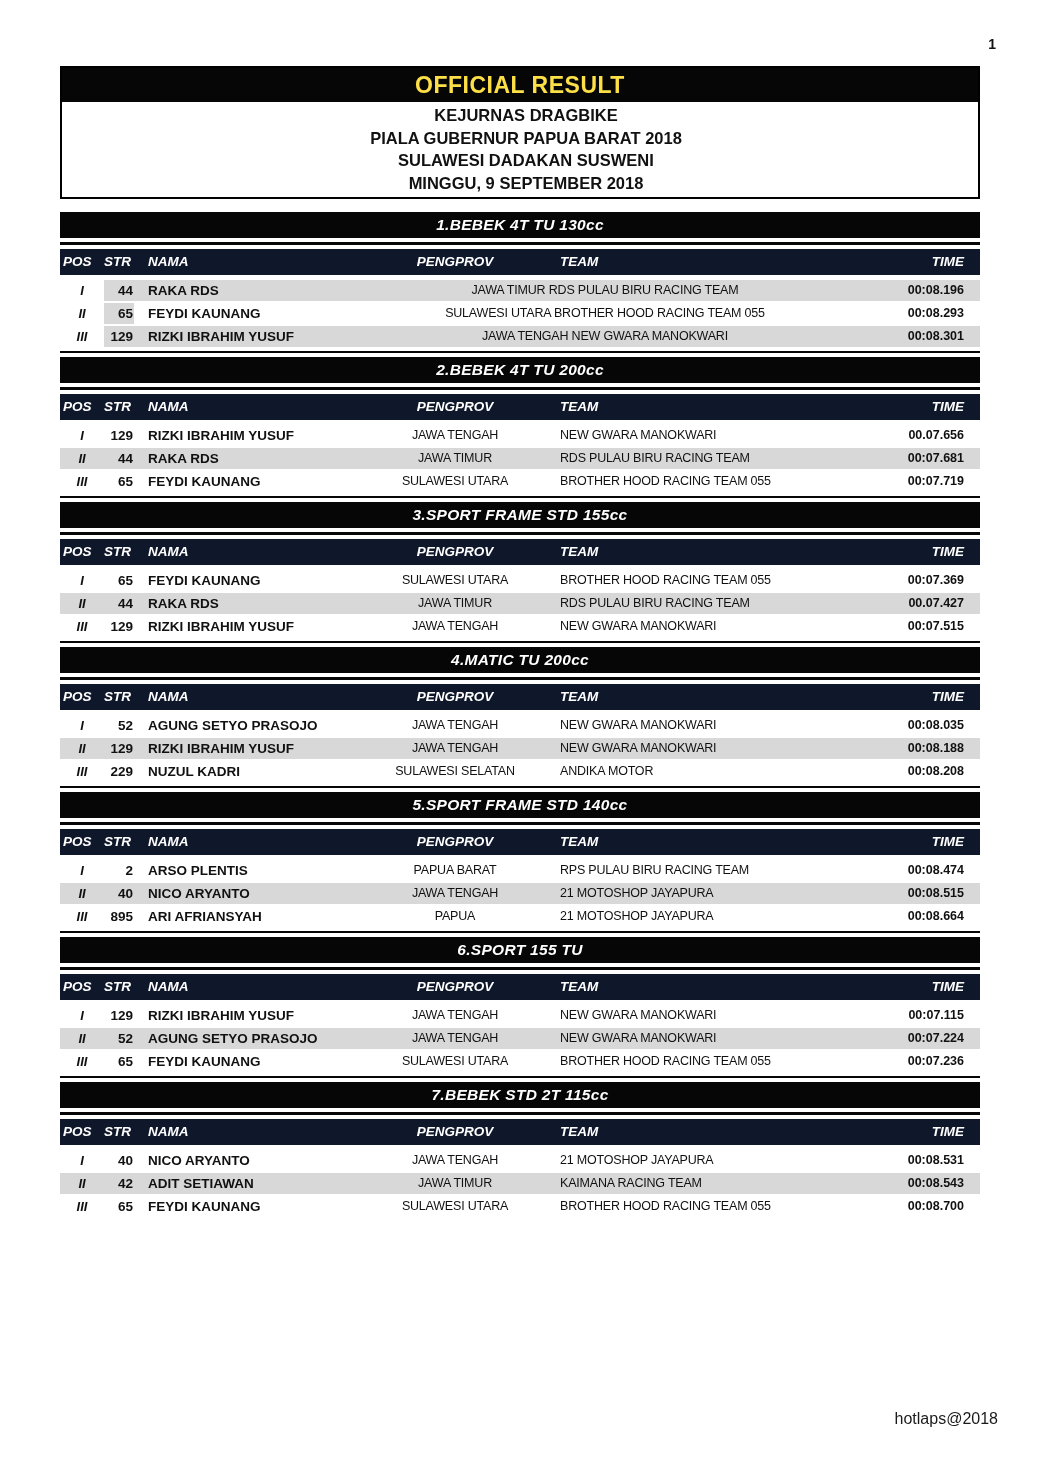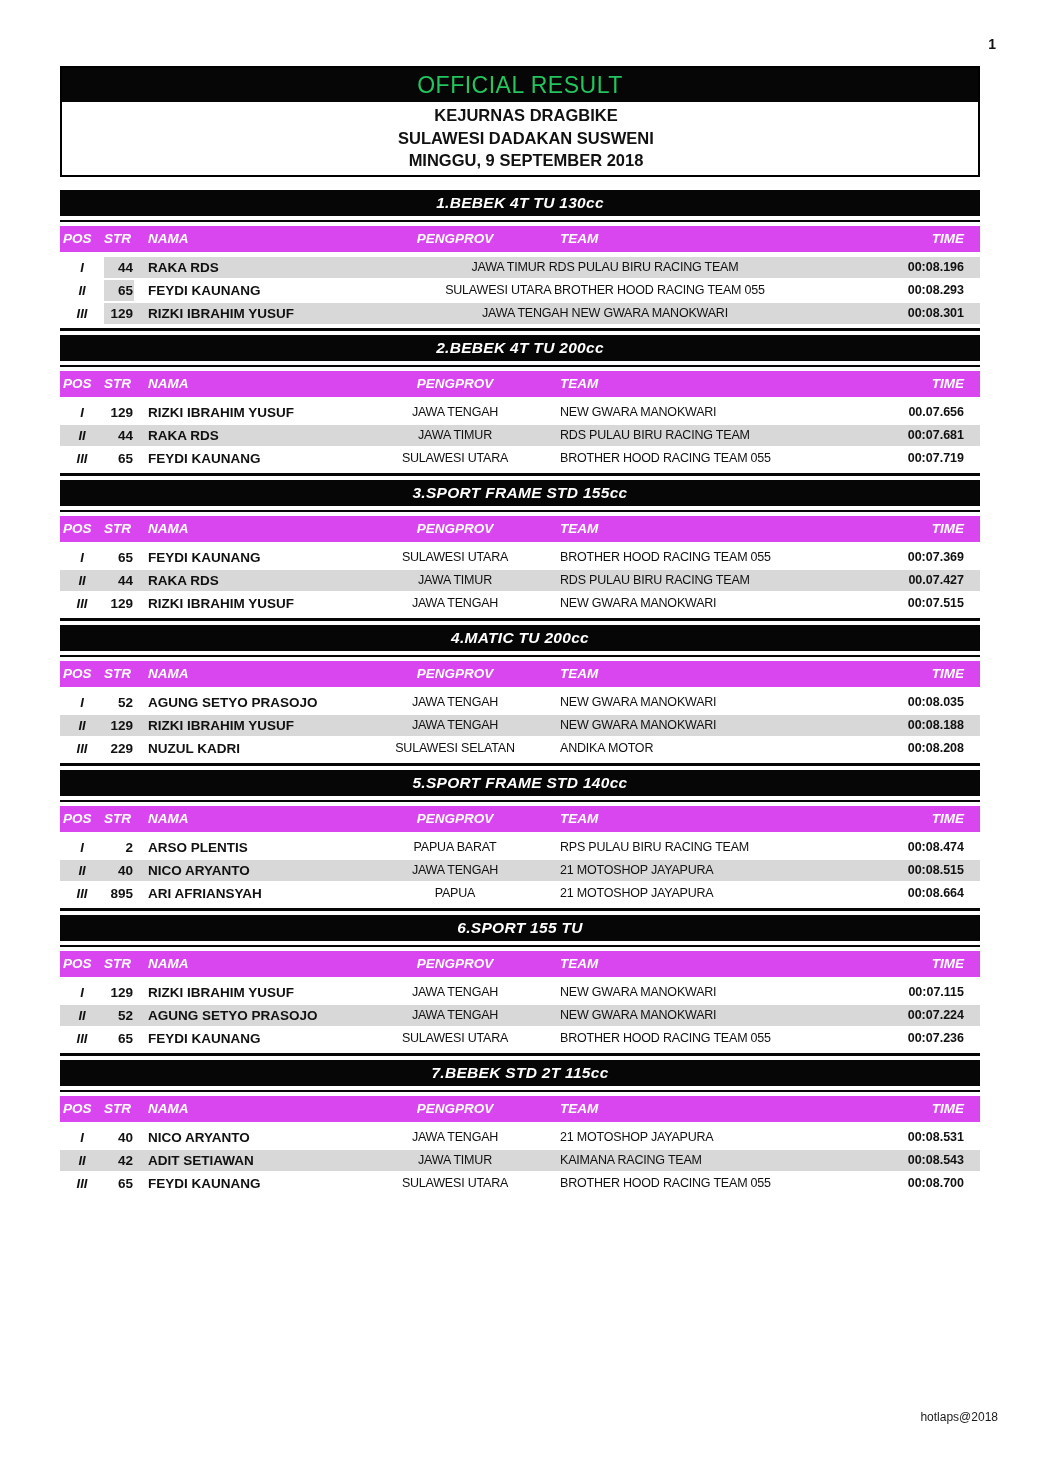--- a/index.html
+++ b/index.html
@@ -1,35 +1,35 @@
 <!DOCTYPE html>
 <html><head>
 <meta charset="utf-8">
 <style>
   html,body{margin:0;padding:0;background:#888;}
   .page{position:relative;width:1040px;height:1471px;background:#fff;margin:0 auto;
         font-family:"Liberation Sans",sans-serif;color:#111;overflow:hidden;}
   .content{position:absolute;left:60px;top:0;width:920px;}
   .pagenum{position:absolute;top:36px;right:44px;font-size:14px;font-weight:bold;}
-  .footer{position:absolute;top:1410px;right:42px;font-size:12px;color:#1a1a1a;}
+  .footer{position:absolute;top:1410px;right:42px;font-size:16px;color:#1a1a1a;}
 
   
   .hdr-box{margin-top:66px;border:2px solid #000;}
-  .hdr-title{background:#060606;color:#22c55e;height:34px;line-height:34px;text-align:center;
-             font-size:23px;font-weight:normal;letter-spacing:.5px;}
+  .hdr-title{background:#060606;color:#fde047;height:34px;line-height:34px;text-align:center;
+             font-size:23px;font-weight:bold;letter-spacing:.5px;}
   .hdr-sub{padding:2px 0 3px 12px;text-align:center;}
   .hdr-sub div{font-size:16.5px;font-weight:bold;line-height:22.5px;}
 
   
   .sec{margin:0;}
   .sec-gap{height:13px;}
   .title-bar{height:26px;line-height:26px;background:#060606;color:#fff;text-align:center;
              font-size:15.5px;font-weight:bold;font-style:italic;letter-spacing:.3px;}
   .rule{height:2.5px;background:#060606;margin:4px 0;}
-  .cols{display:flex;height:26px;line-height:26px;background:#d946ef;color:#fff;
+  .cols{display:flex;height:26px;line-height:26px;background:#0f172a;color:#fff;
         font-size:13.5px;font-weight:bold;font-style:italic;margin-bottom:5px;}
   .row{display:flex;height:21px;line-height:21px;margin-bottom:2px;font-size:13.5px;}
 
   
   .c-pos{width:44px;flex:none;text-align:center;}
   .c-str{width:38px;flex:none;text-align:right;padding-right:9px;box-sizing:border-box;}
   .c-nama{width:208px;flex:none;text-align:left;padding-left:6px;box-sizing:border-box;}
   .c-peng{width:210px;flex:none;text-align:center;}
   .c-team{width:300px;flex:none;text-align:left;}
   .c-time{width:120px;flex:none;text-align:right;padding-right:16px;box-sizing:border-box;}
@@ -56,20 +56,21 @@
 
 <div class="page">
   <div class="pagenum">1</div>
 
   <div class="content">
 
     <div class="hdr-box">
       <div class="hdr-title">OFFICIAL RESULT</div>
       <div class="hdr-sub">
         <div>KEJURNAS DRAGBIKE</div>
+        <div>PIALA GUBERNUR PAPUA BARAT 2018</div>
         <div>SULAWESI DADAKAN SUSWENI</div>
         <div>MINGGU, 9 SEPTEMBER 2018</div>
       </div>
     </div>
 
     <div class="sec-gap"></div>
 
     <div class="sec">
       <div class="title-bar">1.BEBEK 4T TU 130cc</div>
       <div class="rule"></div>

